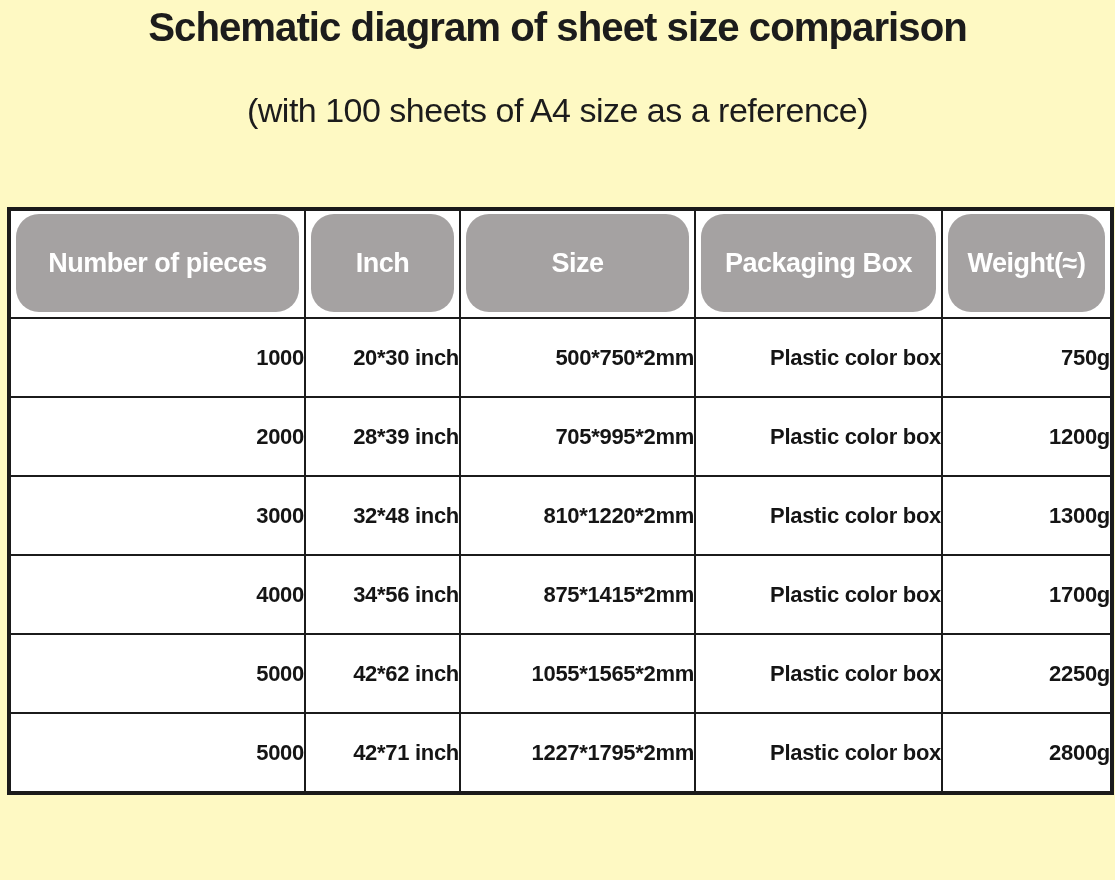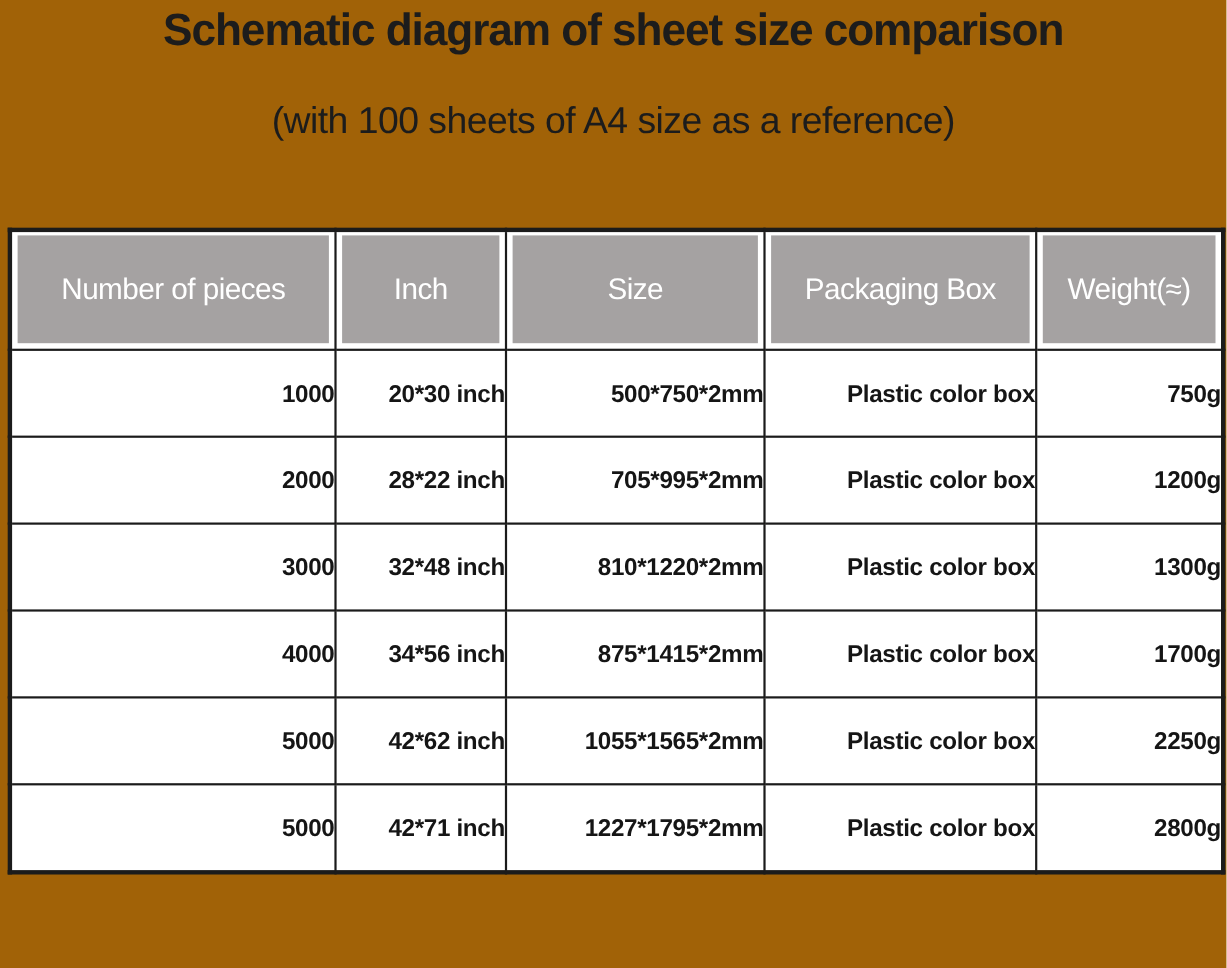--- a/index.html
+++ b/index.html
@@ -11,21 +11,21 @@
     width: 1115px;
     height: 880px;
     font-family: "Liberation Sans", sans-serif;
     color: #1a1a1a;
   }
   .page {
     position: relative;
     width: 1115px;
     height: 880px;
     overflow: hidden;
-    background: #a16207;
+    background: #fef9c3;
   }
   .title {
     margin: 0;
     padding-top: 4px;
     text-align: center;
     font-size: 41px;
     font-weight: 600;
     letter-spacing: -1px;
     color: #1c1c1c;
     transform: scaleX(0.98);
@@ -59,23 +59,24 @@
   }
   .hdr {
     margin: 2px 5px 4px 5px;
     height: 98px;
     background: #a5a2a2;
     color: #ffffff;
     display: flex;
     align-items: center;
     justify-content: center;
     font-size: 27px;
-    font-weight: 400;
+    font-weight: 700;
     letter-spacing: -0.5px;
     white-space: nowrap;
+    border-radius: 23px;
   }
   .cmp tbody td {
     height: 77px;
     text-align: right;
     vertical-align: middle;
     font-size: 22px;
     font-weight: 700;
     letter-spacing: -0.3px;
     color: #151515;
     background: #ffffff;
@@ -120,21 +121,21 @@
     <tbody>
       <tr>
         <td>1000</td>
         <td>20*30 inch</td>
         <td>500*750*2mm</td>
         <td>Plastic color box</td>
         <td>750g</td>
       </tr>
       <tr>
         <td>2000</td>
-        <td>28*22 inch</td>
+        <td>28*39 inch</td>
         <td>705*995*2mm</td>
         <td>Plastic color box</td>
         <td>1200g</td>
       </tr>
       <tr>
         <td>3000</td>
         <td>32*48 inch</td>
         <td>810*1220*2mm</td>
         <td>Plastic color box</td>
         <td>1300g</td>

